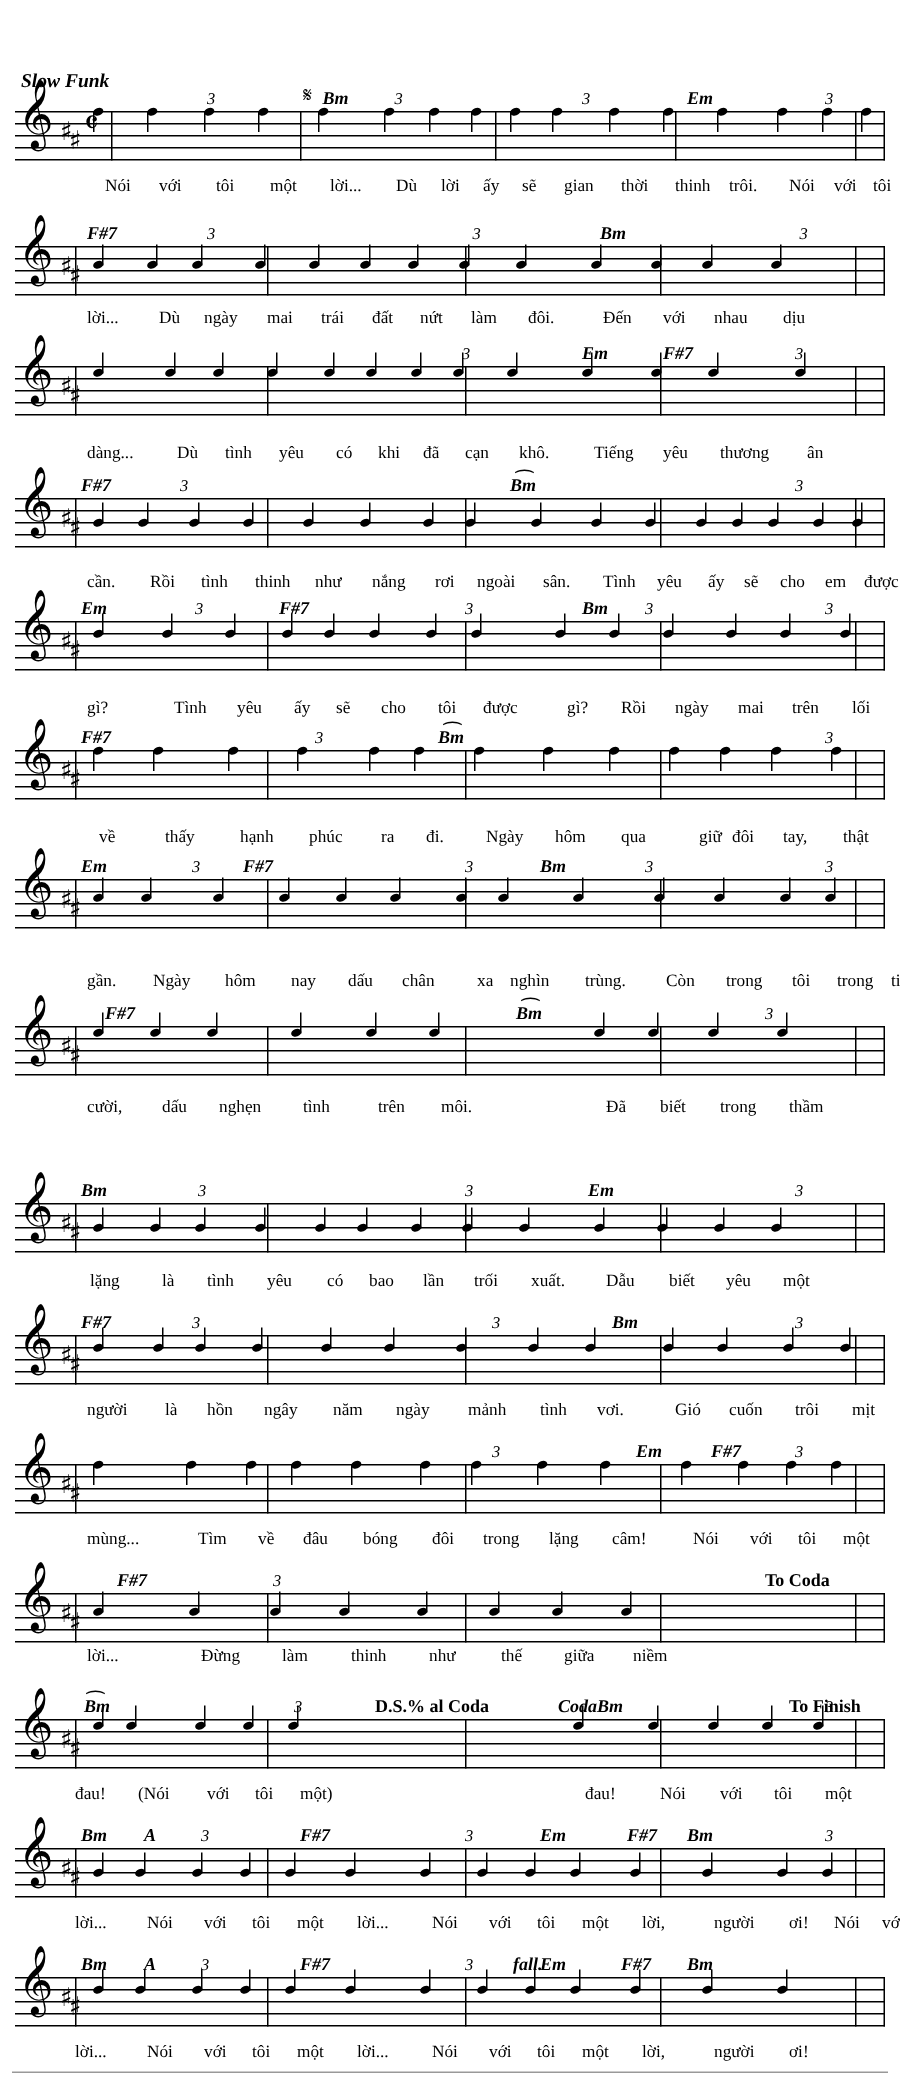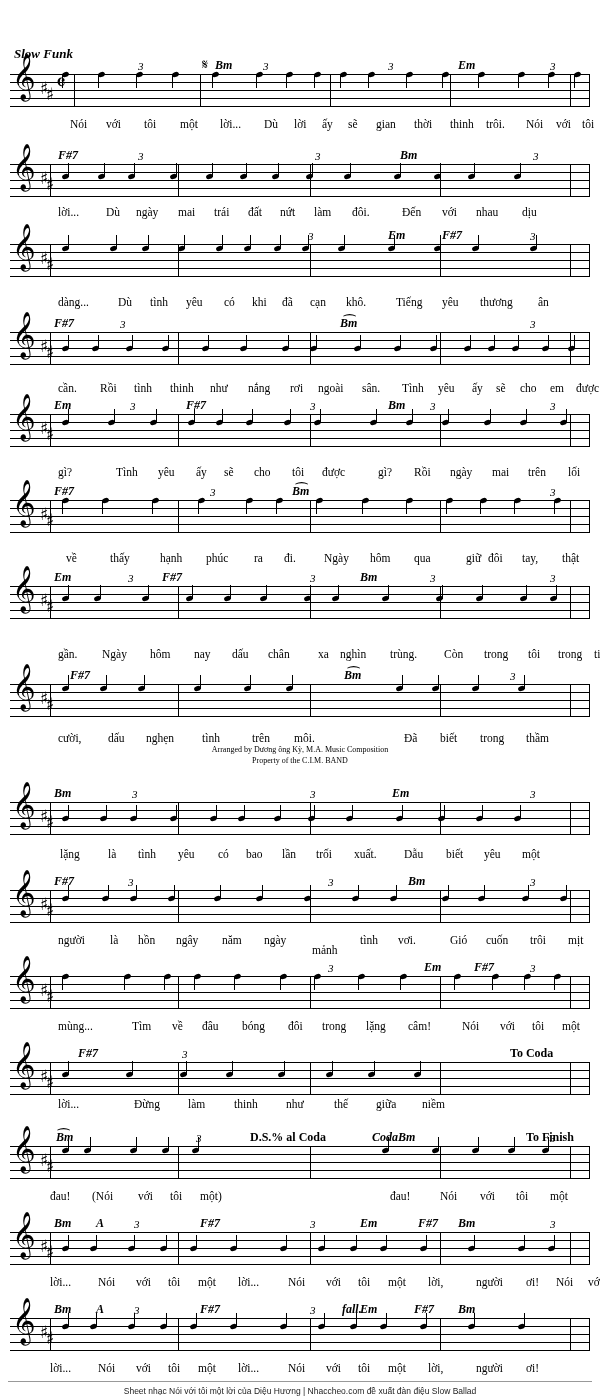--- a/index.html
+++ b/index.html
@@ -1398,25 +1398,22 @@
         <div class="stem" style="height: 14px; left: 376.2px; top: 11px;"></div>
         <div class="note" style="left: 410px; top: 22px;"></div>
         <div class="stem" style="height: 14px; left: 416.2px; top: 11px;"></div>
         <div class="note" style="left: 458px; top: 22px;"></div>
         <div class="stem" style="height: 14px; left: 464.2px; top: 11px;"></div>
         <div class="note" style="left: 508px; top: 22px;"></div>
         <div class="stem" style="height: 14px; left: 514.2px; top: 11px;"></div>
       </div>
     </div>
 
-  <div class="credits" style="top:744px;">Arranged by Dương ông Kỳ, M.A. Music Composition</div>
-  <div class="credits" style="top:755px;">Property of the C.I.M. BAND</div>
 
   <div class="footer-rule"></div>
-  <div class="footer">Sheet nhạc Nói với tôi một lời của Diệu Hương | Nhaccheo.com đề xuất đàn điệu Slow Ballad</div>
 <div class="lyrics" style="top: 118px;">
       <span style="left: 60px;">Nói</span>
       <span style="left: 96px;">với</span>
       <span style="left: 134px;">tôi</span>
       <span style="left: 170px;">một</span>
       <span style="left: 210px;">lời...</span>
       <span style="left: 254px;">Dù</span>
       <span style="left: 284px;">lời</span>
       <span style="left: 312px;">ấy</span>
       <span style="left: 338px;">sẽ</span>
@@ -1550,21 +1547,21 @@
       <span style="left: 474px;">yêu</span>
       <span style="left: 512px;">một</span>
     </div>
     <div class="lyrics" style="top: 934px;">
       <span style="left: 48px;">người</span>
       <span style="left: 100px;">là</span>
       <span style="left: 128px;">hồn</span>
       <span style="left: 166px;">ngây</span>
       <span style="left: 212px;">năm</span>
       <span style="left: 254px;">ngày</span>
-      <span style="left: 302px; margin-top: 10px;">mảnh</span>
+      <span style="left: 302px;">mảnh</span>
       <span style="left: 350px;">tình</span>
       <span style="left: 388px;">vơi.</span>
       <span style="left: 440px;">Gió</span>
       <span style="left: 476px;">cuốn</span>
       <span style="left: 520px;">trôi</span>
       <span style="left: 558px;">mịt</span>
     </div>
     <div class="lyrics" style="top: 1020px;">
       <span style="left: 48px;">mùng...</span>
       <span style="left: 122px;">Tìm</span>

